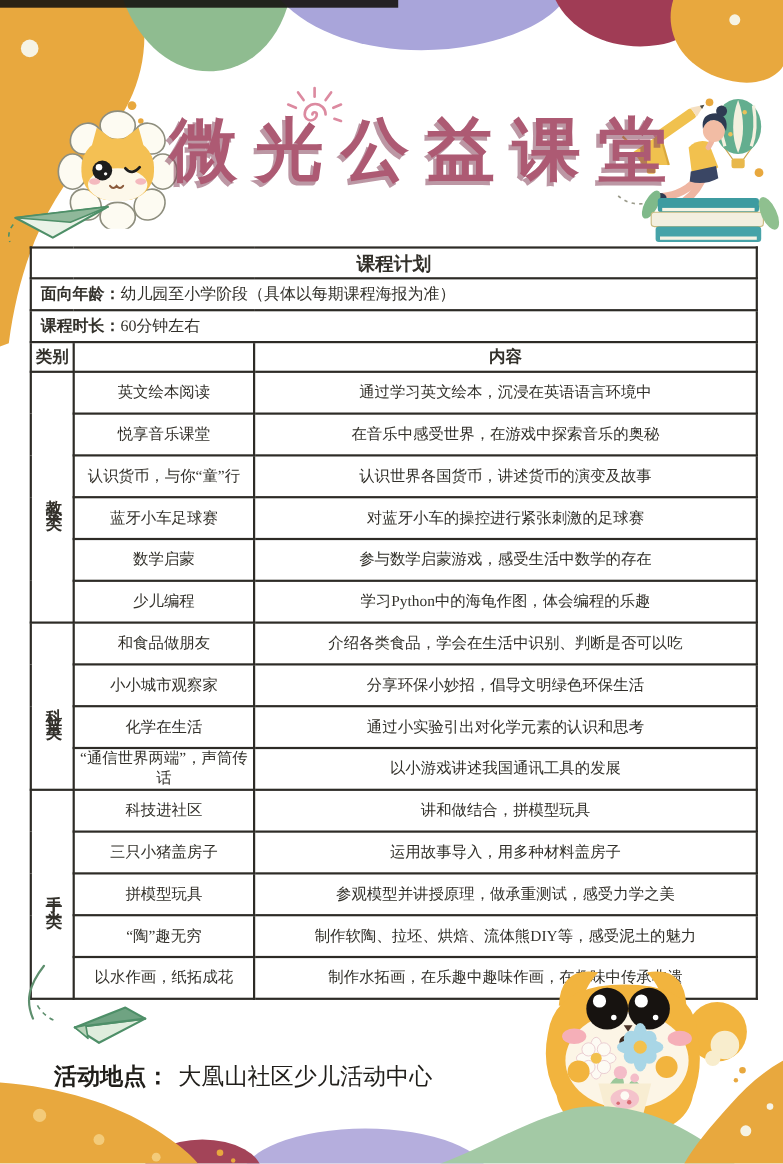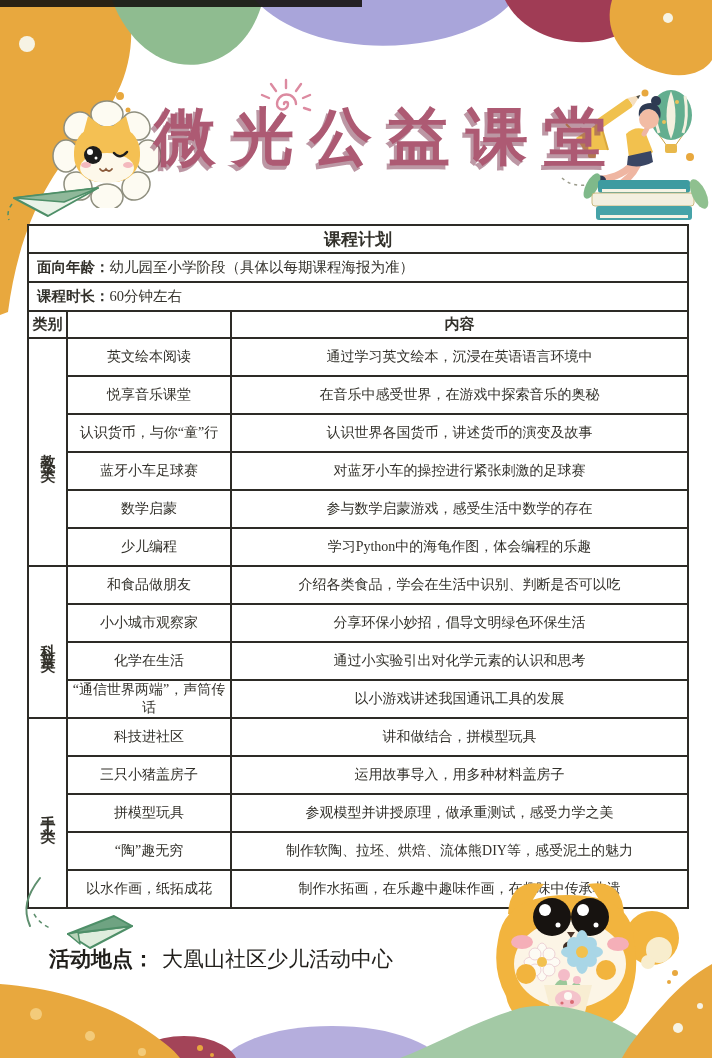--- a/index.html
+++ b/index.html
@@ -23,21 +23,21 @@
   .t-info .lbl{font-weight:bold;}
   .t-head td{height:25px;text-align:center;font-weight:bold;font-size:15px;}
   .cat-cell{text-align:center;vertical-align:middle;}
   .cat-text{writing-mode:vertical-rl;text-orientation:upright;letter-spacing:7px;
     font-weight:bold;font-size:15px;margin:0 auto;}
   .name-cell{height:36px;text-align:center;font-size:14px;}
   .desc-cell{text-align:center;font-size:14px;}
 
   
   .footer-text{position:absolute;left:42px;top:944px;z-index:4;color:#201E1A;}
-  .f-line{display:flex;font-size:21px;line-height:31px;white-space:nowrap;}
+  .f-line{display:flex;font-size:21px;line-height:31px;white-space:nowrap;margin-top:19px;}
   .f-label{display:inline-block;width:112px;text-align:right;font-weight:bold;}
   .f-value{margin-left:8px;}
   .f-indent{margin-left:120px;}
 
   .z1{z-index:1}.z2{z-index:2}.z3{z-index:3}
 </style>
 </head>
 <body>
 
 <div class="poster">

